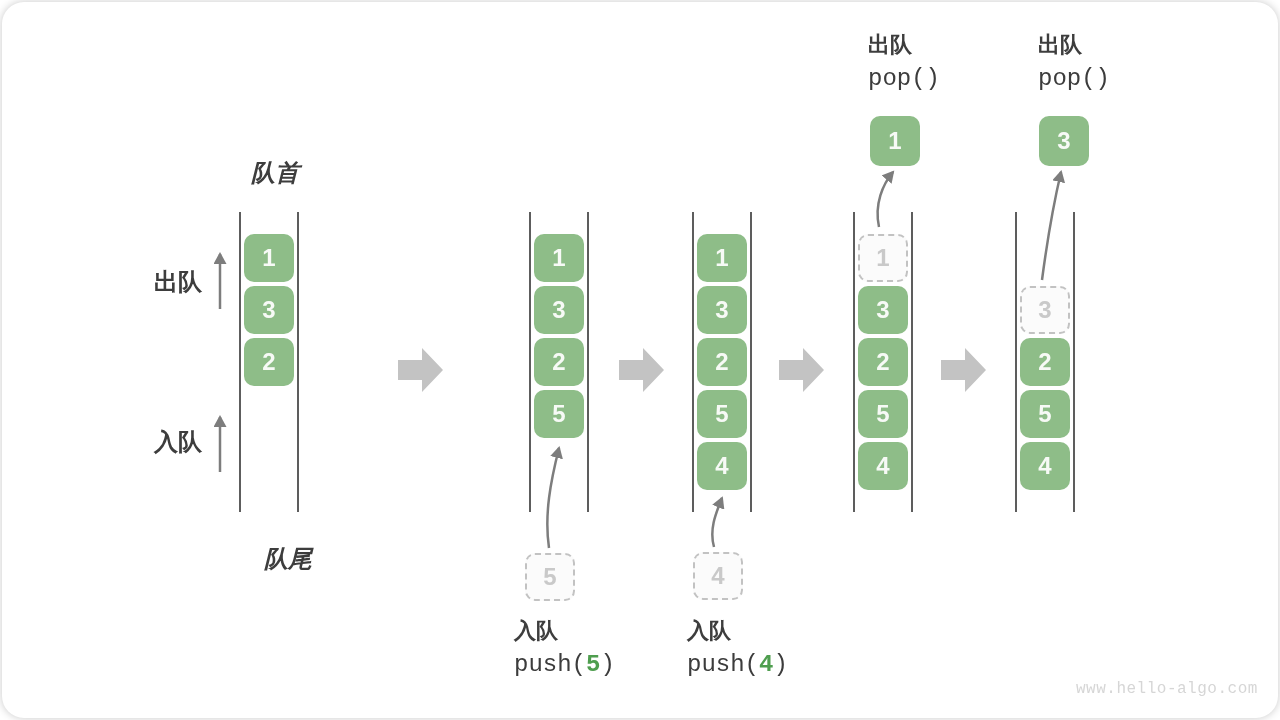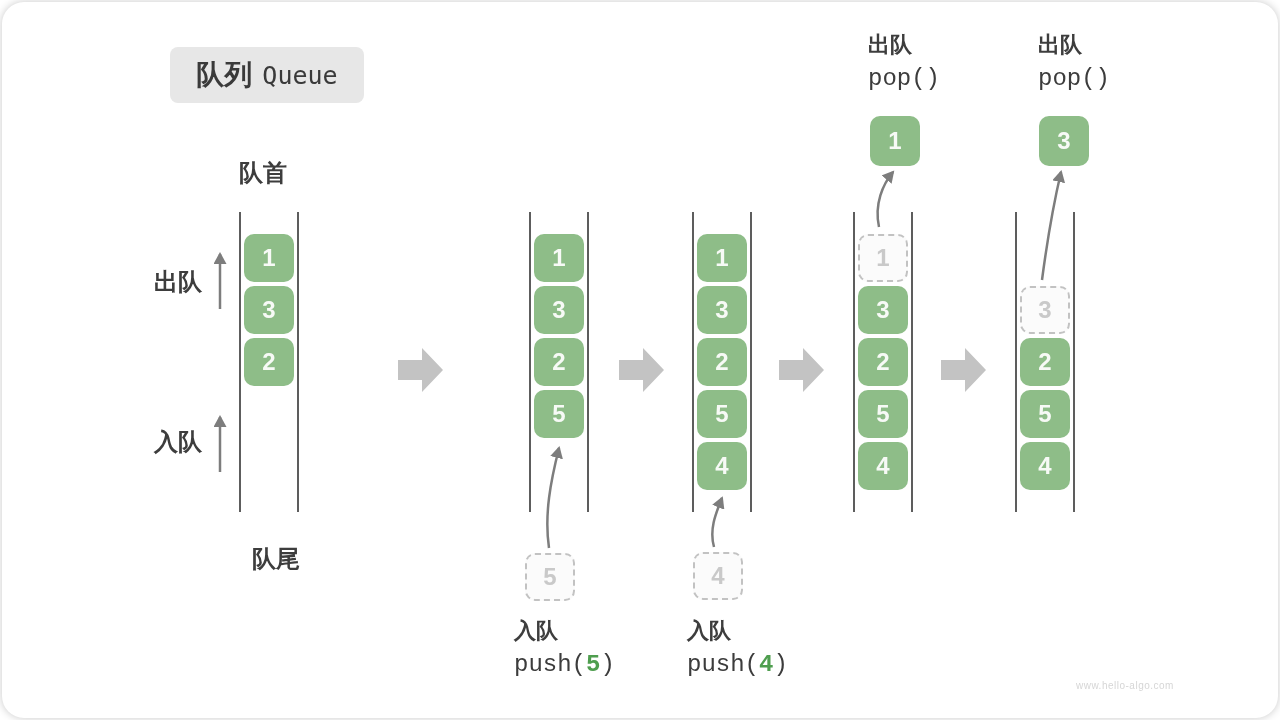--- a/index.html
+++ b/index.html
@@ -15,21 +15,21 @@
 
   .title-box {
     position: absolute; left: 168px; top: 45px; width: 194px; height: 56px;
     background: #e7e7e7; border-radius: 8px;
     display: flex; align-items: center; justify-content: center; gap: 10px;
   }
   .title-zh { font-size: 28px; font-weight: 700; color: #3a3a3a; }
   .title-en { font-family: "DejaVu Sans Mono", monospace; font-size: 25px; color: #3a3a3a; }
 
   .zh-label { position: absolute; font-size: 24px; font-weight: 700; color: #3d3d3d; }
-  .centered60 { width: 60px; text-align: left; }
+  .centered60 { width: 60px; text-align: right; font-style: italic; }
 
   .vline { position: absolute; width: 1.5px; height: 300px; top: 210px; background: #5d5d5d; }
 
   .cell {
     position: absolute; width: 50px; height: 48px; border-radius: 10px;
     background: #8ebd88; color: #f7faf6;
     display: flex; align-items: center; justify-content: center;
     font-size: 24px; font-weight: 600;
   }
   .popped { width: 50px; height: 50px; }
@@ -45,33 +45,29 @@
   .op-action { font-size: 22px; font-weight: 600; color: #3d3d3d; display: block; margin-bottom: 11px; }
   .op-code { font-family: Liberation Mono, monospace; font-size: 24px; color: #3c3c3c; }
   .op-arg { color: #4f9e4f; font-weight: 700; }
 
   .step-arrow { position: absolute; width: 45px; height: 48px; top: 344px; }
 
   .overlay-svg { position: absolute; left: 0; top: 0; width: 1280px; height: 720px; pointer-events: none; }
 
   .watermark {
     position: absolute; left: 1074px; top: 678px;
-    font-family: Liberation Sans, sans-serif; font-size: 10px;
+    font-family: Liberation Mono, monospace; font-size: 16px;
     color: #d6d6d6; letter-spacing: 0.5px;
   }
 </style>
 </head>
 <body>
 
 <div class="card">
 
-  <div class="title-box">
-    <span class="title-zh">队列</span>
-    <span class="title-en">Queue</span>
-  </div>
 
   <div class="zh-label centered60" style="left:237px; top:155px;">队首</div>
   <div class="zh-label centered60" style="left:250px; top:541px;">队尾</div>
 
   <div class="zh-label" style="left:152px; top:264px;">出队</div>
   <div class="zh-label" style="left:152px; top:424px;">入队</div>
 
   <div class="vline" style="left:237px;"></div>
   <div class="vline" style="left:295px;"></div>
 

